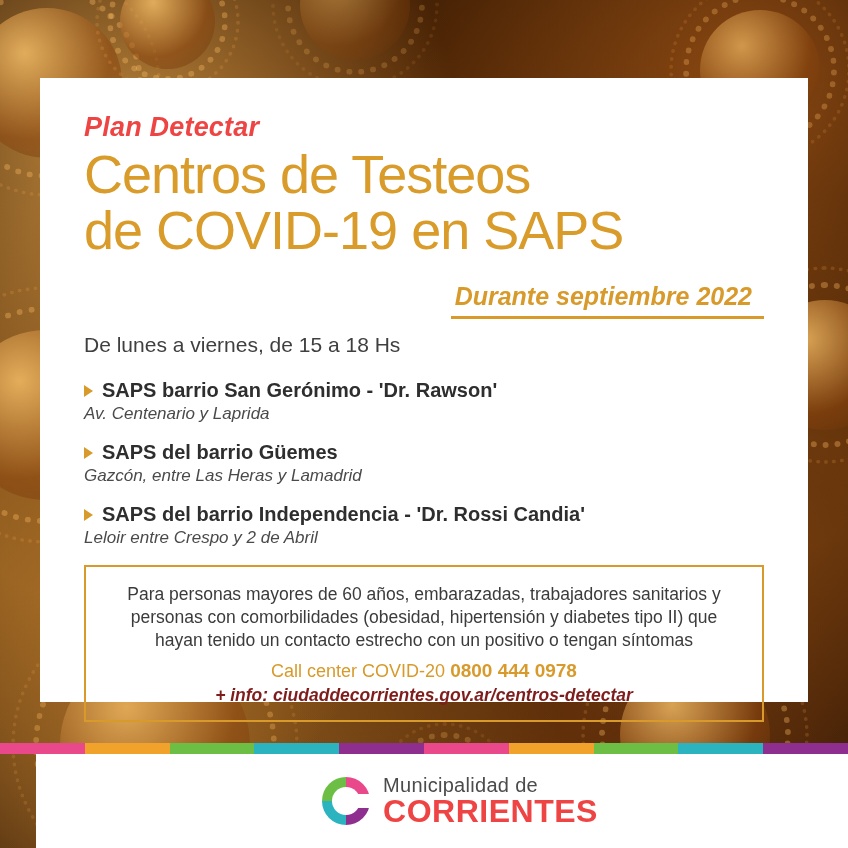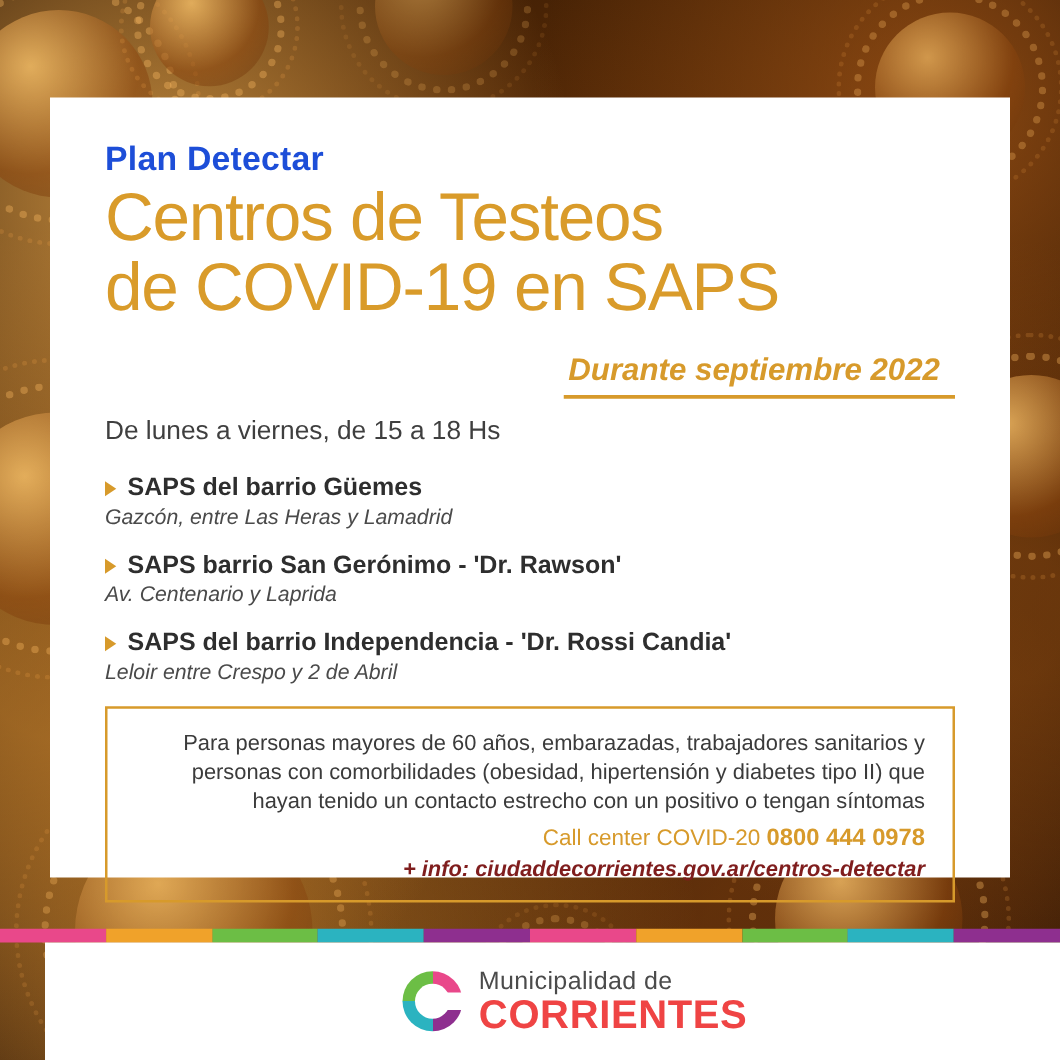--- a/index.html
+++ b/index.html
@@ -49,23 +49,24 @@
 
   
   #card {
     position: absolute;
     left: 40px; top: 78px;
     width: 768px; height: 624px;
     background: #ffffff;
     padding: 34px 44px 0 44px;
   }
   .kicker {
+    font-style: italic;
     font-weight: bold;
     font-size: 27px;
-    color: #1d4ed8;
+    color: #ef4444;
     letter-spacing: .2px;
     margin-bottom: 4px;
   }
   .headline {
     font-weight: normal;
     font-size: 54px;
     line-height: 1.03;
     color: #d99b2a;
     letter-spacing: -1px;
   }
@@ -111,21 +112,21 @@
     font-size: 17px;
     color: #4a4a4a;
     margin-top: 2px;
     margin-left: 0px;
   }
 
   .note {
     margin-top: 16px;
     border: 2px solid #d79a2b;
     padding: 16px 22px 14px 22px;
-    text-align: right;
+    text-align: center;
   }
   .note p {
     font-size: 17.5px;
     color: #3b3b3b;
     line-height: 1.32;
   }
   .callcenter {
     margin-top: 7px;
     font-size: 18px;
     color: #d79a2b;
@@ -223,31 +224,31 @@
       <span class="period">Durante septiembre 2022</span>
     </div>
 
     <div class="hours">De lunes a viernes, de 15 a 18 Hs</div>
 
     <div class="list">
 
       <div class="item">
         <div class="item-title">
           <span class="bullet"></span>
+          <span>SAPS barrio San Gerónimo - 'Dr. Rawson'</span>
+        </div>
+        <div class="item-sub">Av. Centenario y Laprida</div>
+      </div>
+
+      <div class="item">
+        <div class="item-title">
+          <span class="bullet"></span>
           <span>SAPS del barrio Güemes</span>
         </div>
         <div class="item-sub">Gazcón, entre Las Heras y Lamadrid</div>
-      </div>
-
-      <div class="item">
-        <div class="item-title">
-          <span class="bullet"></span>
-          <span>SAPS barrio San Gerónimo - 'Dr. Rawson'</span>
-        </div>
-        <div class="item-sub">Av. Centenario y Laprida</div>
       </div>
 
       <div class="item">
         <div class="item-title">
           <span class="bullet"></span>
           <span>SAPS del barrio Independencia - 'Dr. Rossi Candia'</span>
         </div>
         <div class="item-sub">Leloir entre Crespo y 2 de Abril</div>
       </div>
 

